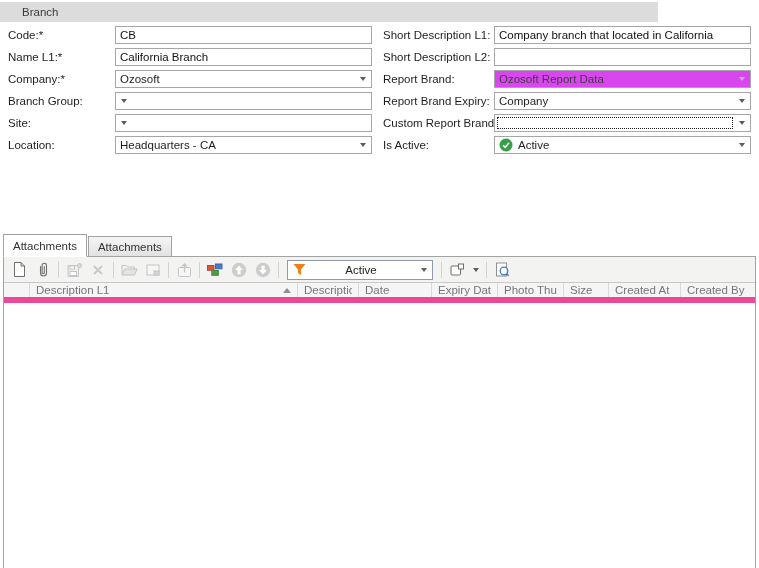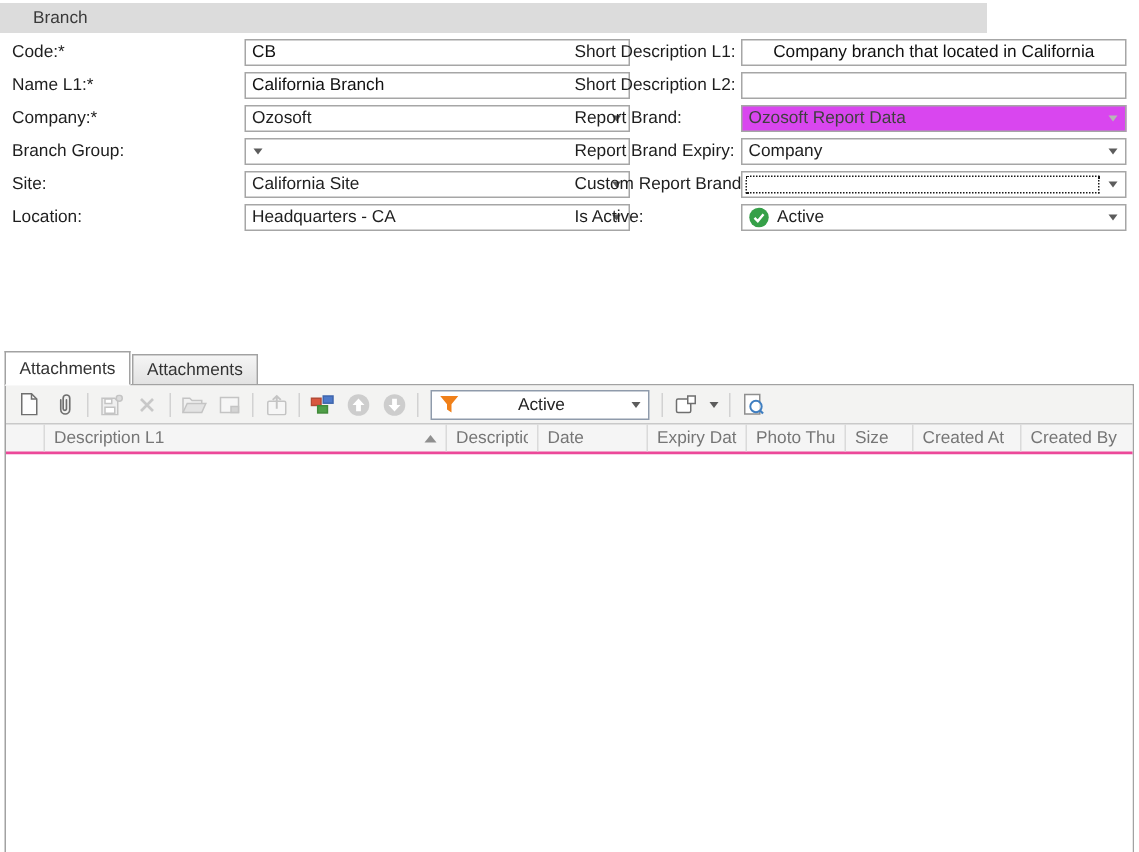--- a/index.html
+++ b/index.html
@@ -12,22 +12,22 @@
   
   .titlebar {
     position:absolute; top:2px; left:0; width:658px; height:20px;
     background:#dcdcdc; line-height:20px; padding-left:22px; color:#3a3a3a;
   }
   
   .flabel { position:absolute; height:18px; line-height:18px; white-space:nowrap; }
   .lbl-l { left:8px; }
   .lbl-r { left:383px; }
   .ctl { position:absolute; height:18px; width:257px; border:1px solid #a6a6a6; background:#fff; }
-  .ctl-l { left:115px;margin-left:48px; }
-  .ctl-r { left:494px;text-align:center; }
+  .ctl-l { left:115px; }
+  .ctl-r { left:494px; }
   input.ctl {
     font-family:inherit; font-size:inherit; color:#111;
     padding:0 4px; outline:none;
   }
   .combo { display:flex; align-items:center; }
   .cval { flex:1; height:16px; line-height:16px; padding-left:4px; white-space:nowrap; overflow:hidden; display:flex; align-items:center; gap:5px; }
   .carrow { width:16px; height:16px; display:flex; align-items:center; justify-content:center; flex:0 0 16px; }
   .carrow i { display:block; width:0; height:0; border-left:3.5px solid transparent; border-right:3.5px solid transparent; border-top:4px solid #5c5c5c; }
   .combo.disabled { background:#d946ef; }
   .combo.disabled .cval { color:#3f3f3f; }
@@ -56,21 +56,21 @@
   .filtercombo {
     width:146px; height:20px; border:1px solid #8f9bab; background:#fff;
     display:flex; align-items:center; margin:0 5px; padding-left:5px;
   }
   .filtercombo .ftext { flex:1; text-align:center; color:#222; }
   .chev { display:block; width:0; height:0; border-left:3.5px solid transparent; border-right:3.5px solid transparent; border-top:4px solid #5c5c5c; }
   .fchev { width:16px; display:flex; justify-content:center; }
   
   .ghead {
     display:flex; height:21px; flex:0 0 21px; background:#f5f5f5;
-    border-top:1px solid #c9c9c9; border-bottom:2px solid #ec4899; color:#767676;
+    border-top:1px solid #c9c9c9; border-bottom:6px solid #ec4899; color:#767676;
   }
   .gcell {
     border-right:1px solid #dadada; padding:0 6px; line-height:19px;
     white-space:nowrap; overflow:hidden; display:flex; align-items:center;
   }
   .gind { flex:0 0 26px; padding:0; }
   .c0 { flex:0 0 268px; } .c1 { flex:0 0 61px; } .c2 { flex:0 0 73px; }
   .c3 { flex:0 0 66px; } .c4 { flex:0 0 66px; } .c5 { flex:0 0 45px; }
   .c6 { flex:0 0 72px; } .c7 { flex:1; border-right:none; }
   .gcell .ctext { flex:1; overflow:hidden; text-overflow:clip; white-space:nowrap; }
@@ -98,21 +98,20 @@
 
 <div class="flabel lbl-l row3">Branch Group:</div>
 <div class="ctl ctl-l row3 combo">
   <span class="carrow">
       <i></i>
     </span>
 </div>
 
 <div class="flabel lbl-l row4">Site:</div>
 <div class="ctl ctl-l row4 combo">
-  <span class="cval">California Site</span>
   <span class="carrow">
       <i></i>
     </span>
 </div>
 
 <div class="flabel lbl-l row5">Location:</div>
 <div class="ctl ctl-l row5 combo">
   <span class="cval">Headquarters - CA</span>
   <span class="carrow">
       <i></i>

